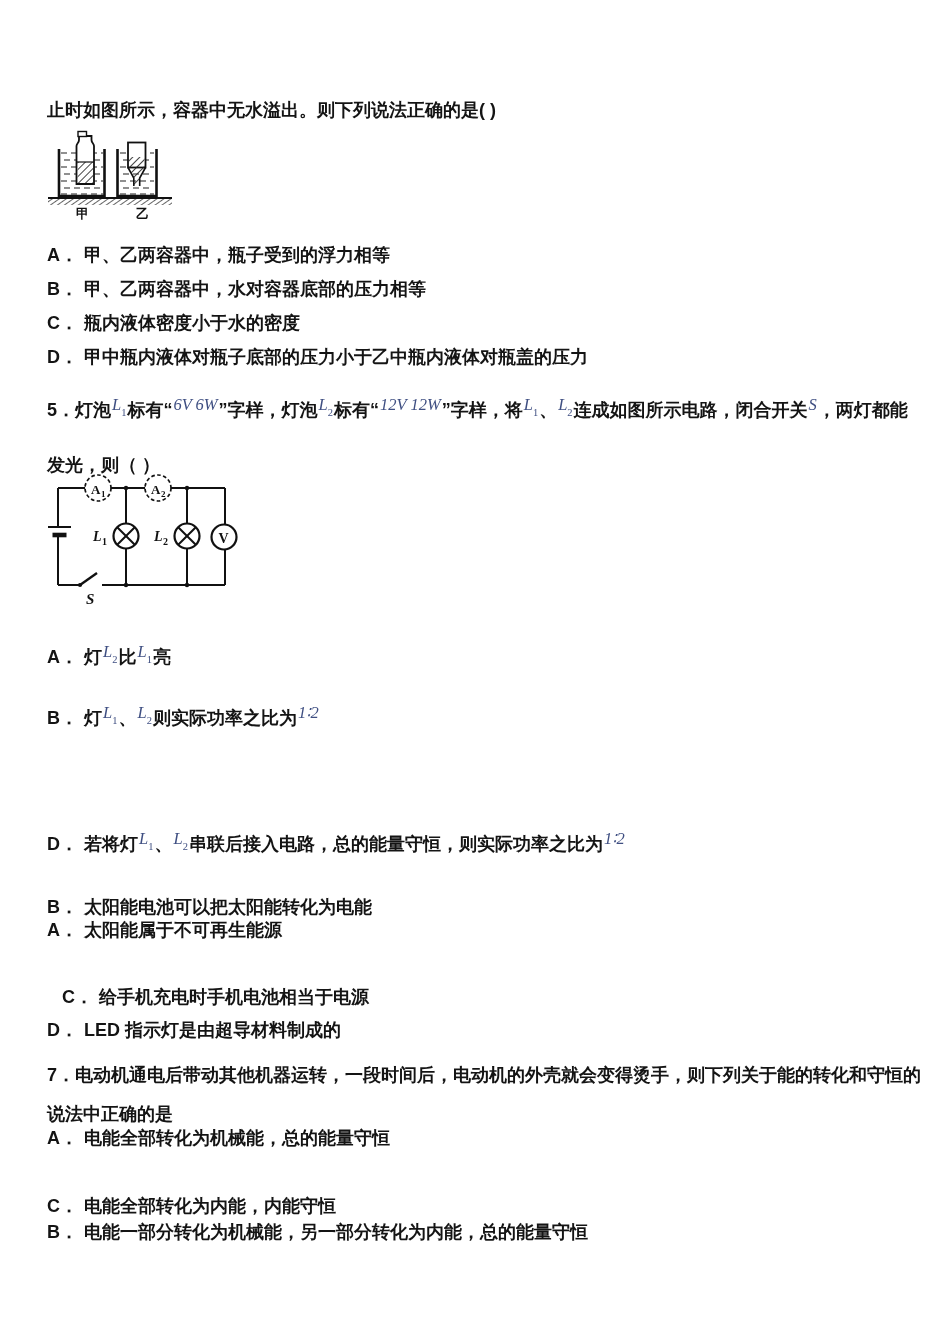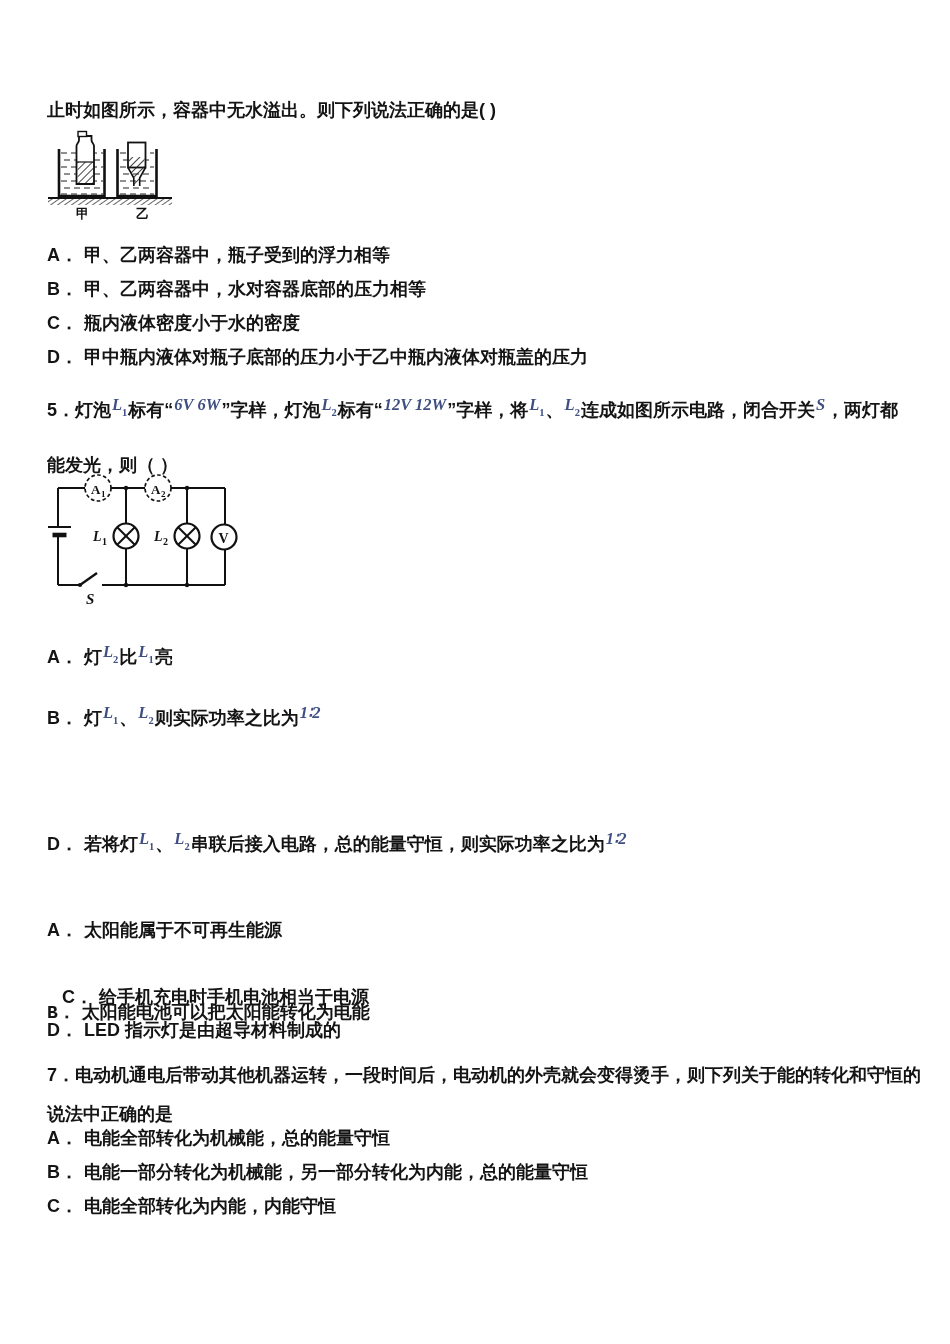--- a/index.html
+++ b/index.html
@@ -7,21 +7,21 @@
     position:relative; width:950px; height:1344px; background:#fff;
     font-family:"Liberation Sans","DejaVu Sans",sans-serif;
     font-weight:bold; color:#141414; overflow:hidden;
   }
   .line { position:absolute; font-size:18px; line-height:1.2; white-space:nowrap; }
   .wrapline { white-space:normal; }
   .opt-label { margin-right:6px; }
   
   .fml {
     font-family:"Liberation Serif","DejaVu Serif",serif;
-    font-style:italic; font-weight:bold;
+    font-style:italic; font-weight:normal;
     color:#3f4f82; font-size:16.5px;
     position:relative; top:-6px; padding:0 1px;
   }
   .fml sub { font-size:10.5px; font-style:normal; position:relative; top:2px; }
   .pl { font-style:normal; }
   svg text { font-family:"Liberation Serif","DejaVu Serif",serif; }
   .figwrap { position:absolute; }
 </style>
 </head>
 <body>
@@ -176,34 +176,34 @@
   <div class="line" style="left:47px; top:708px;">
     <span class="opt-label">B．</span><span><span class="pl">灯</span><span class="fml">L<sub>1</sub></span><span class="pl">、</span><span class="fml">L<sub>2</sub></span><span class="pl">则实际功率之比为</span><span class="fml">1∶2</span></span>
   </div>
   <div class="line" style="left:47px; top:834px;">
     <span class="opt-label">D．</span><span><span class="pl">若将灯</span><span class="fml">L<sub>1</sub></span><span class="pl">、</span><span class="fml">L<sub>2</sub></span><span class="pl">串联后接入电路，总的能量守恒，则实际功率之比为</span><span class="fml">1∶2</span></span>
   </div>
 
   <div class="line" style="left:47px; top:920px;">
     <span class="opt-label">A．</span><span>太阳能属于不可再生能源</span>
   </div>
-  <div class="line" style="left:47px; top:1003px;font-family:Liberation Mono, monospace;">
+  <div class="line" style="left:47px; top:897px;">
     <span class="opt-label">B．</span><span>太阳能电池可以把太阳能转化为电能</span>
   </div>
   <div class="line" style="left:62px; top:987px;">
     <span class="opt-label">C．</span><span>给手机充电时手机电池相当于电源</span>
   </div>
   <div class="line" style="left:47px; top:1020px;">
     <span class="opt-label">D．</span><span>LED 指示灯是由超导材料制成的</span>
   </div>
 
   <div class="line wrapline" style="left:47px; top:1056px; width:878px; line-height:39px;">7．电动机通电后带动其他机器运转，一段时间后，电动机的外壳就会变得烫手，则下列关于能的转化和守恒的说法中正确的是</div>
   <div class="line" style="left:47px; top:1128px;">
     <span class="opt-label">A．</span><span>电能全部转化为机械能，总的能量守恒</span>
   </div>
-  <div class="line" style="left:47px; top:1162px;">
+  <div class="line" style="left:47px; top:1222px;">
     <span class="opt-label">B．</span><span>电能一部分转化为机械能，另一部分转化为内能，总的能量守恒</span>
   </div>
   <div class="line" style="left:47px; top:1196px;">
     <span class="opt-label">C．</span><span>电能全部转化为内能，内能守恒</span>
   </div>
 
 </div>
 
 </body></html>

